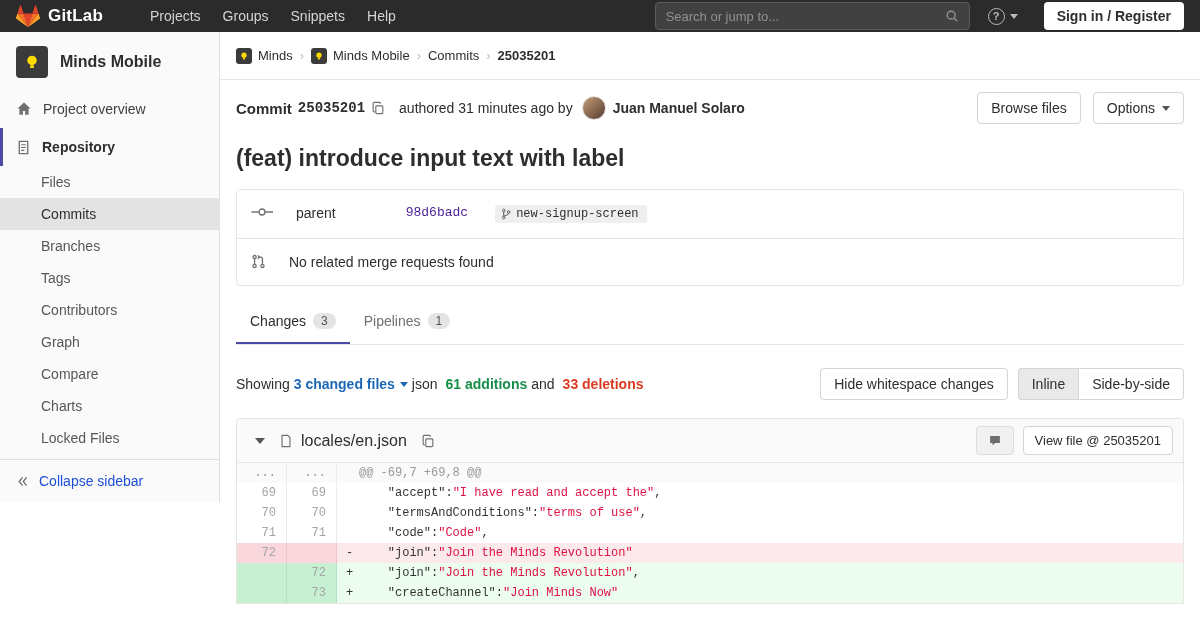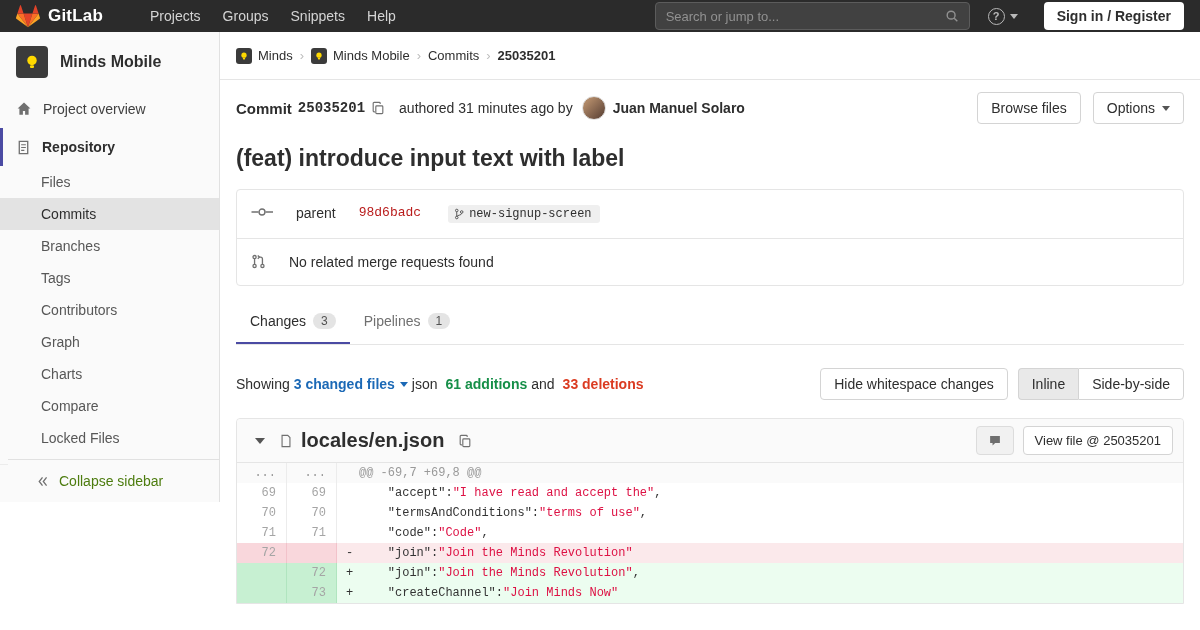--- a/index.html
+++ b/index.html
@@ -31,21 +31,21 @@
   .project-head { display:flex; align-items:center; gap:12px; padding:14px 16px 12px; }
   .project-avatar { width:32px; height:32px; border-radius:4px; background:#3b3b3b; display:flex; align-items:center; justify-content:center; }
   .project-name { font-weight:600; font-size:16px; color:#2e2e2e; cursor:pointer; }
   .side-item { display:flex; align-items:center; gap:11px; padding:11px 16px; color:#404040; cursor:pointer; }
   .side-item .icn { color:#707070; }
   .side-item.section-active { border-left:3px solid #4b4ba3; padding-left:13px; color:#2e2e2e; font-weight:600; }
   .sub-item { padding:8px 16px 8px 41px; color:#575757; font-size:14px; cursor:pointer; }
   .sub-item.active { background:#e3e3e3; color:#2e2e2e; }
   .issues-row { border-top:1px solid #ececec; margin-top:10px; }
   .count-badge { margin-left:auto; background:#84cc16; color:#525252; font-size:11px; padding:2px 9px; border-radius:10px;font-weight:bold; }
-  .collapse-row { position:absolute; bottom:0; left:8px; right:0; border-top:1px solid #e1e1e1; background:#fafafa; padding:13px 28px; display:flex; align-items:center; gap:10px; color:#4d7c0f; font-size:14px; cursor:pointer; }
+  .collapse-row { position:absolute; bottom:0; left:0; right:0; border-top:1px solid #e1e1e1; background:#fafafa; padding:13px 16px; display:flex; align-items:center; gap:10px; color:#1d4ed8; font-size:14px; cursor:pointer; }
 
   
   .main { flex:1; min-width:0; background:#fff; }
   .breadcrumbs { height:48px; border-bottom:1px solid #e5e5e5; display:flex; align-items:center; padding:0 16px; gap:7px; font-size:13px; color:#2e2e2e; }
   .crumb { display:flex; align-items:center; gap:6px; cursor:pointer; }
   .crumb-sep { color:#bdbdbd; font-size:13px; }
   .crumb-current { font-weight:600; }
   .mini-avatar { width:16px; height:16px; border-radius:3px; background:#3b3b3b; display:flex; align-items:center; justify-content:center; }
 
   .content { padding:12px 16px 0; }
@@ -60,21 +60,21 @@
   .head-actions { margin-left:auto; display:flex; gap:12px;padding-left:44px; }
   .btn { background:#fff; border:1px solid #d4d4d4; border-radius:4px; color:#2e2e2e; font-size:14px; padding:7px 13px; cursor:pointer; font-family:inherit; display:inline-flex; align-items:center; gap:7px; }
   .btn .tri-dark { width:0; height:0; border-left:4px solid transparent; border-right:4px solid transparent; border-top:5px solid #555; }
 
   .commit-title { font-size:23px; font-weight:700; margin:21px 0 17px; color:#2e2e2e; }
 
   .info-box { border:1px solid #e5e5e5; border-radius:4px; }
   .info-row { display:flex; align-items:flex-start; gap:23px; padding:15px 14px; }
   .info-row + .info-row { border-top:1px solid #e5e5e5; }
   .info-row .icn { color:#707070; }
-  .parent-link { color:#b91c1c; font-family:"Liberation Mono","DejaVu Sans Mono",monospace; font-size:13px; cursor:pointer; }
+  .parent-link { color:#4c1d95; font-family:"Liberation Mono","DejaVu Sans Mono",monospace; font-size:13px; cursor:pointer;margin-left:47px; }
   .ref-pill { display:inline-flex; align-items:center; gap:4px; background:#efefef; border-radius:3px; padding:2px 8px 2px 5px; font-family:"Liberation Mono","DejaVu Sans Mono",monospace; font-size:12px; color:#2e2e2e; cursor:pointer; margin-left:4px; }
 
   .tabs { display:flex; border-bottom:1px solid #e5e5e5; margin-top:14px; }
   .tab { display:flex; align-items:center; gap:7px; padding:13px 14px; color:#707070; font-size:14px; cursor:pointer; border-bottom:2px solid transparent; }
   .tab.active { color:#2e2e2e; border-bottom-color:#4b4ba3; }
   .pill { background:#e4e4e4; color:#525252; font-size:12px; border-radius:10px; padding:1px 8px; }
 
   .diff-summary { display:flex; align-items:center; margin:23px 0 18px; font-size:14px; }
   .diff-summary .word { margin-right:4px; }
   .files-dd { color:#1b69b6; font-weight:600; display:inline-flex; align-items:center; gap:5px; margin-right:4px; cursor:pointer; }
@@ -84,21 +84,21 @@
   .summary-actions { margin-left:auto; display:flex; align-items:center; gap:10px; }
   .seg { display:flex; }
   .seg .btn { border-radius:0 4px 4px 0; }
   .seg .btn:first-child { border-radius:4px 0 0 4px; border-right:none; }
   .seg .btn.active { background:#e9e9e9; }
 
   
   .diff-file { border:1px solid #e5e5e5; border-radius:4px 4px 0 0; }
   .diff-file-head { display:flex; align-items:center; gap:8px; padding:7px 10px; background:#fafafa; border-bottom:1px solid #e5e5e5; border-radius:4px 4px 0 0; }
   .caret-toggle { width:0; height:0; border-left:5px solid transparent; border-right:5px solid transparent; border-top:6px solid #555; margin:0 6px 0 8px; cursor:pointer; }
-  .file-name { font-weight:700; font-size:20px; cursor:pointer; }
+  .file-name { font-weight:400; font-size:16px; cursor:pointer; }
   .file-head-right { margin-left:auto; display:flex; gap:9px; }
   .comment-btn { background:#f1f1f1; border:1px solid #dcdcdc; border-radius:4px; padding:5px 11px; color:#6e6e6e; cursor:pointer; }
   .view-file-btn { padding:6px 11px; font-size:13px; }
 
   .diff-table { font-family:"Liberation Mono","DejaVu Sans Mono",monospace; font-size:12px; color:#333; }
   .diff-row { display:flex; line-height:20px; }
   .ln { width:50px; min-width:50px; text-align:right; padding-right:10px; color:#a5a5a5; border-right:1px solid #ececec; cursor:pointer; }
   .code { flex:1; white-space:pre; padding-left:9px; overflow:hidden; }
   .sign { display:inline-block; width:13px; }
   .tok-str { color:#d14; }
@@ -181,22 +181,22 @@
       </span>
       <span>Repository</span>
     </div>
 
     <div class="sub-item">Files</div>
     <div class="sub-item active">Commits</div>
     <div class="sub-item">Branches</div>
     <div class="sub-item">Tags</div>
     <div class="sub-item">Contributors</div>
     <div class="sub-item">Graph</div>
+    <div class="sub-item">Compare</div>
     <div class="sub-item">Charts</div>
-    <div class="sub-item">Compare</div>
     <div class="sub-item">Locked Files</div>
 
     <div class="side-item issues-row">
       <span class="icn">
         <svg width="15" height="15" viewBox="0 0 16 16">
             <circle cx="8" cy="8" r="6" fill="none" stroke="currentColor" stroke-width="1.5"></circle>
             <circle cx="8" cy="8" r="1.9" fill="currentColor"></circle>
           </svg>
       </span>
       <span>Issues</span>

